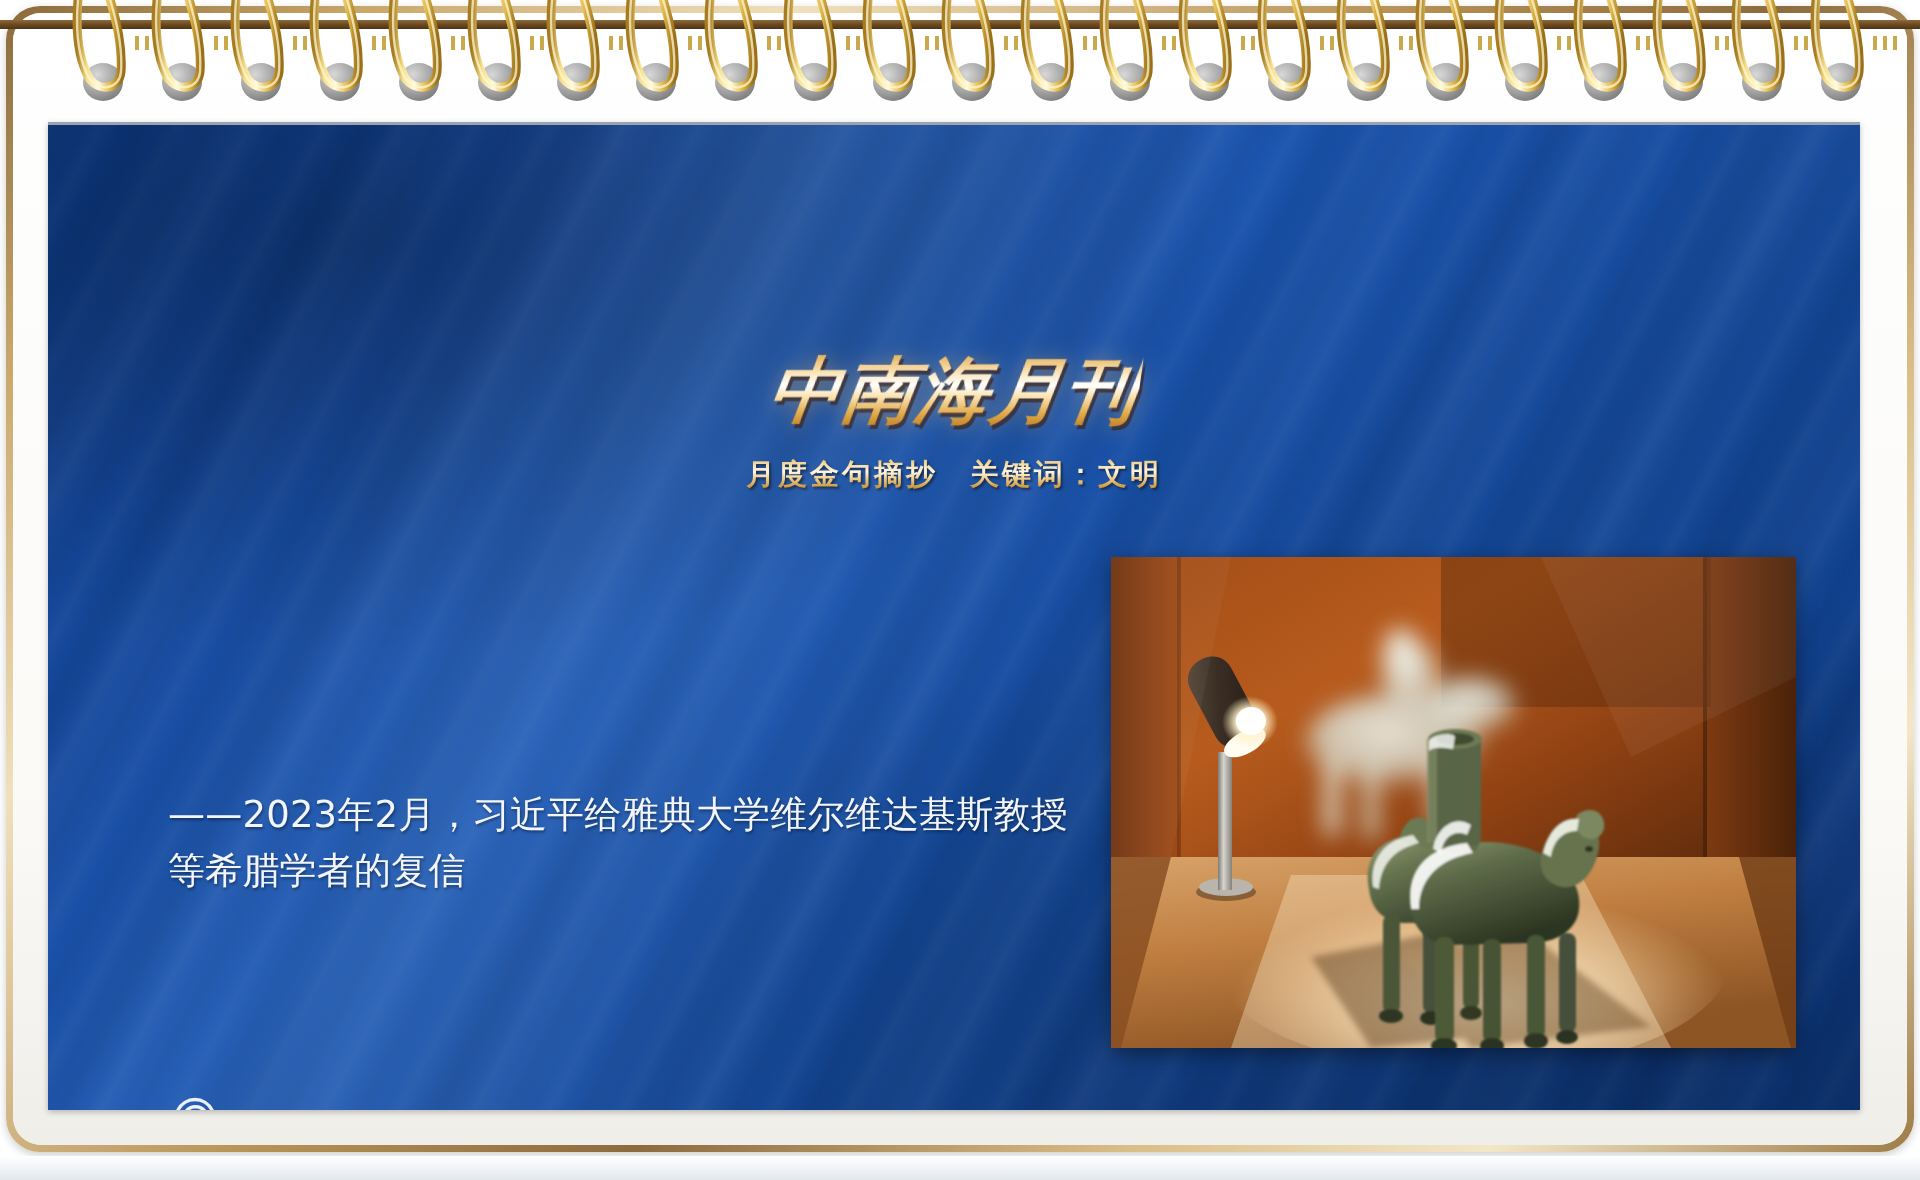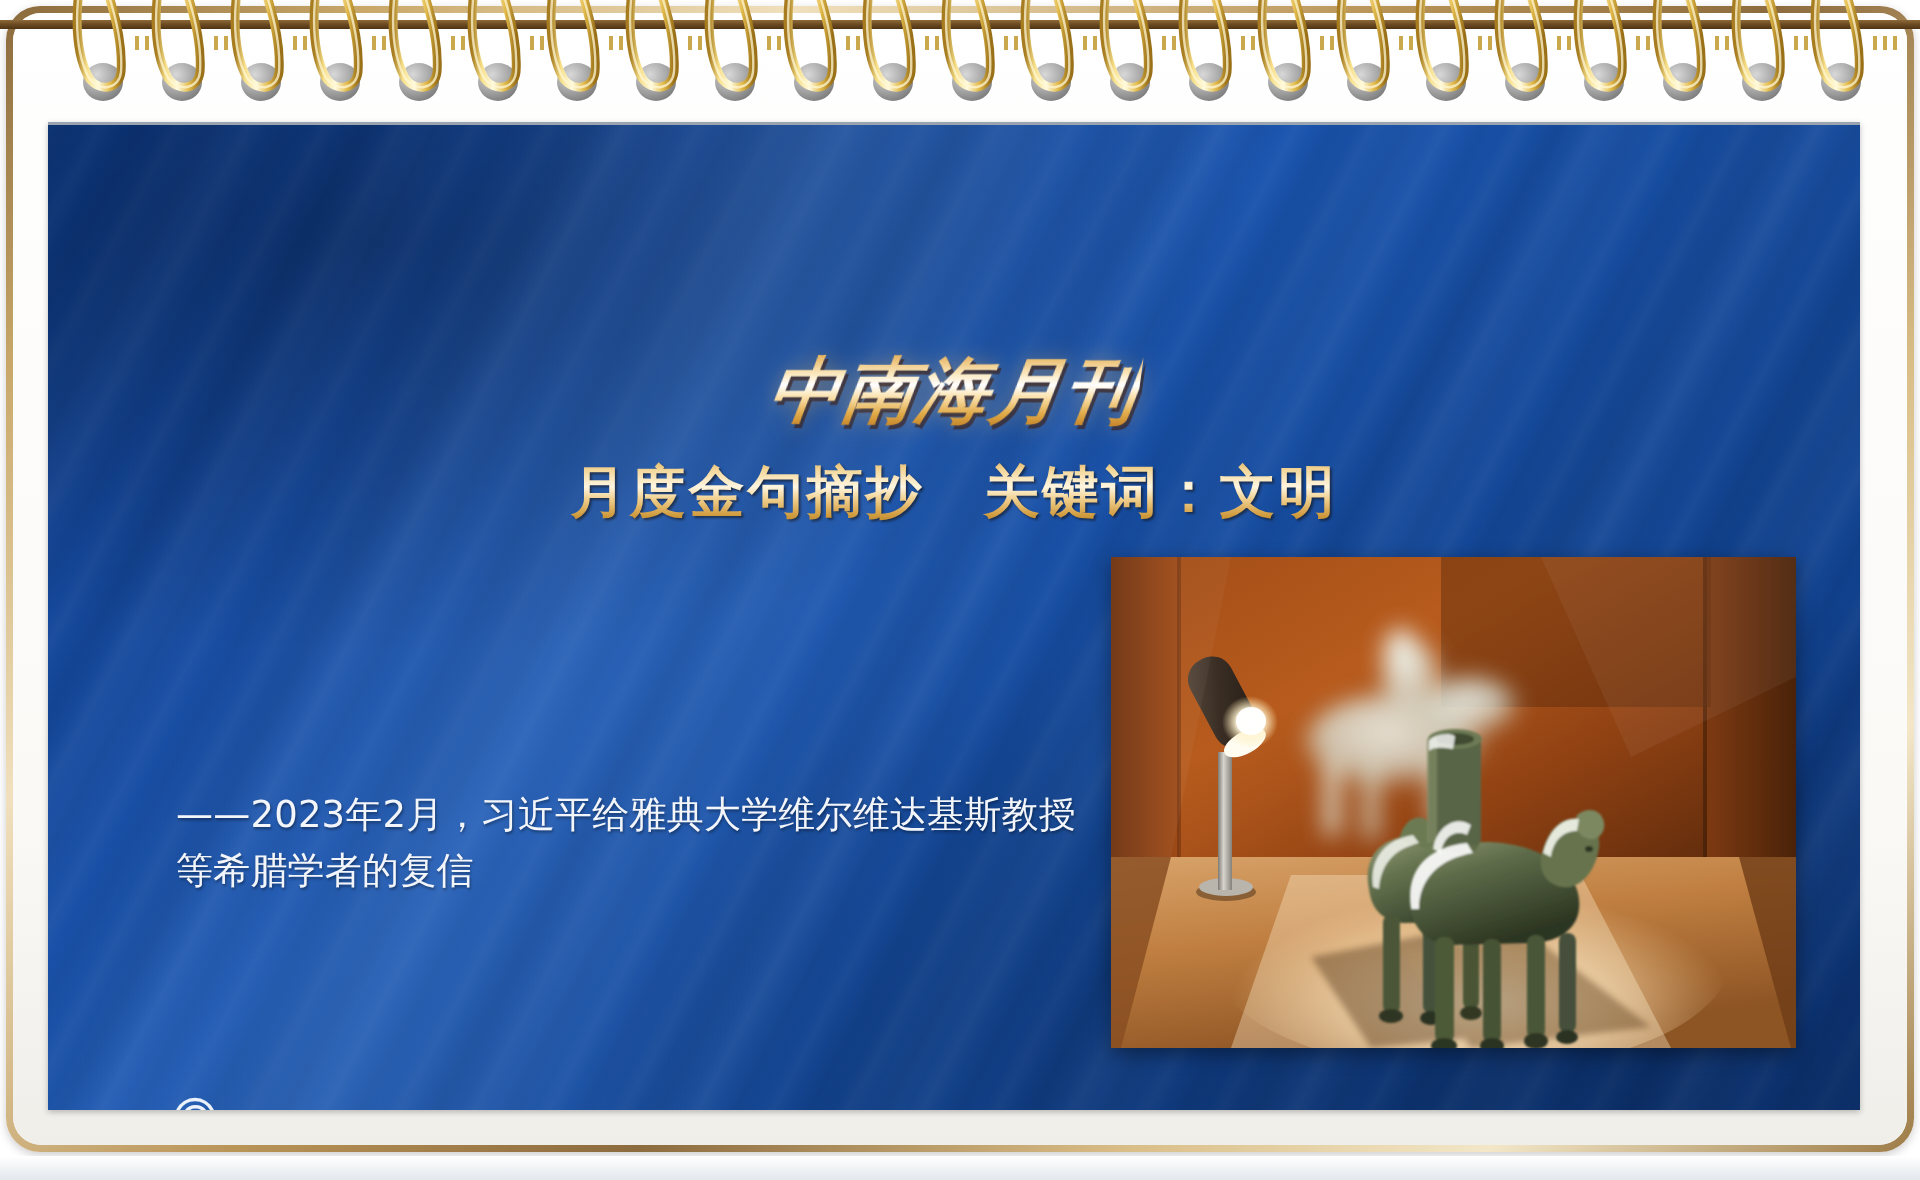--- a/index.html
+++ b/index.html
@@ -127,21 +127,21 @@
   }
 
   
   .subtitle-wrap{
     position:absolute; left:0; right:0; top:330px;
     text-align:center;
   }
   .subtitle{
     display:inline-block;
     font-family:"DejaVu Serif", serif;
-    font-size:56px;
+    font-size:29px;
     font-weight:bold;
     letter-spacing:3px;
     background:linear-gradient(180deg,
         #d9a34a 0%, #f3d79a 20%, #fff6e0 42%, #f0cf8e 58%, #cf9a3c 80%, #a9741f 100%);
     -webkit-background-clip:text;
     background-clip:text;
     color:transparent;
     -webkit-text-fill-color:transparent;
     filter:drop-shadow(2px 2px 1px rgba(20,10,0,.5));
   }
@@ -159,21 +159,21 @@
     text-align:justify;
     text-justify:inter-ideograph;
     letter-spacing:0.5px;
     text-shadow:2px 2px 3px rgba(0,0,0,.42);
     font-weight:500;
   }
 
   
   .attrib{
     position:absolute;
-    left:128px; top:662px;
+    left:120px; top:662px;
     width:905px;
     font-family:"DejaVu Sans", sans-serif;
     font-size:37px;
     line-height:1.52;
     color:#f2f5fa;
     letter-spacing:0.2px;
     text-shadow:1px 2px 3px rgba(0,0,0,.40);
   }
 
   

